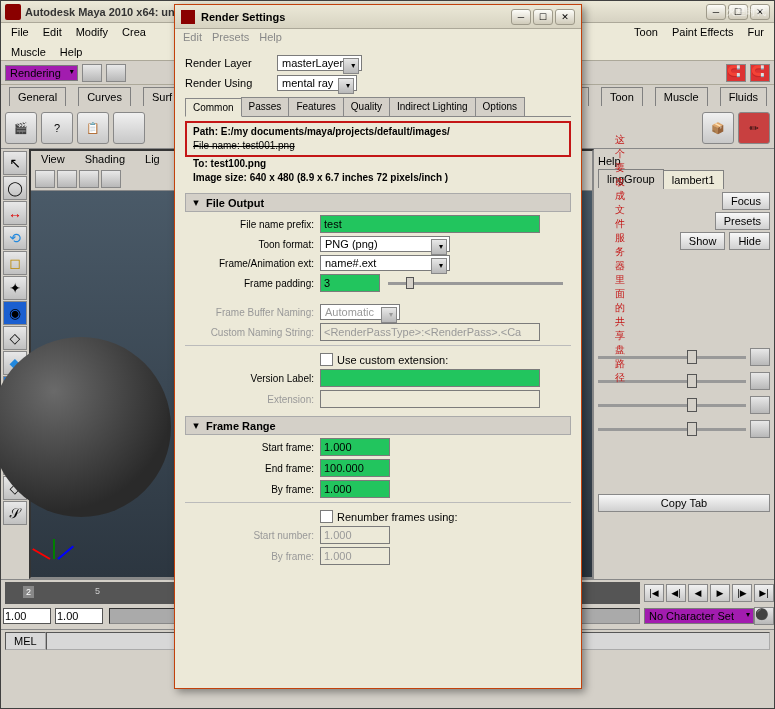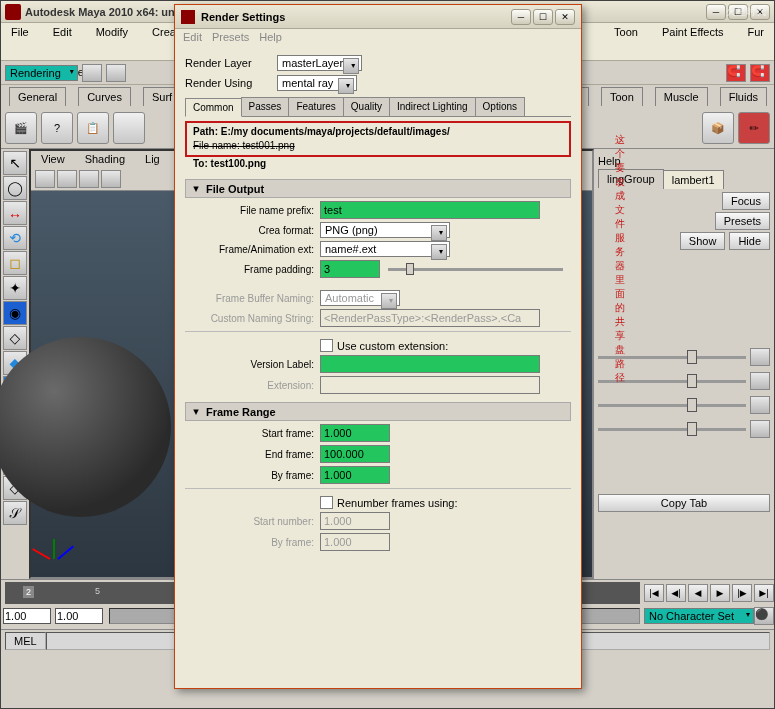--- a/index.html
+++ b/index.html
@@ -6,25 +6,25 @@
 body { width: 775px; height: 709px; background: #d4d0c8; position: relative; overflow: hidden; }
 
 
 .main-window { position: absolute; top: 0; left: 0; right: 0; bottom: 0; background: #d4d0c8; border: 1px solid #404040; }
 .title-bar { height: 22px; background: linear-gradient(#ece9d8,#d6d2c2); display: flex; align-items: center; padding: 0 4px; border-bottom: 1px solid #aca899; }
 .title-bar .app-icon { width: 16px; height: 16px; background: #8a0000; border-radius: 2px; margin-right: 4px; }
 .title-bar .title { flex: 1; font-weight: bold; color: #333; }
 .win-btns { display: flex; gap: 2px; }
 .win-btn { width: 20px; height: 16px; background: linear-gradient(#fdfdf9,#d0cbba); border: 1px solid #9e9a8a; border-radius: 3px; display: flex; align-items: center; justify-content: center; font-size: 9px; cursor: pointer; }
 
-.menu-bar { display: flex; padding: 1px 4px; background: #ece9d8; gap: 12px; border-bottom: 1px solid #aca899; flex-wrap: wrap; height: 38px; }
+.menu-bar { display: flex; padding: 1px 4px; background: #ece9d8; gap: 2px; border-bottom: 1px solid #aca899; flex-wrap: wrap; height: 38px; }
 .menu-item { padding: 2px 6px; cursor: pointer; }
 
 .shelf-row { display: flex; align-items: center; padding: 2px 4px; background: #d4d0c8; border-bottom: 1px solid #aca899; height: 24px; gap: 4px; }
-.dropdown { background: #14b8a6; border: 1px solid #7b7b7b; padding: 1px 16px 1px 4px; position: relative; }
+.dropdown { background: #a21caf; border: 1px solid #7b7b7b; padding: 1px 16px 1px 4px; position: relative; }
 .dropdown::after { content: "▾"; position: absolute; right: 3px; font-size: 8px; }
 
 .tab-row { display: flex; padding: 2px 8px; background: #d4d0c8; gap: 13px; }
 .tab { padding: 3px 8px; background: #d4d0c8; border: 1px solid #808080; border-bottom: none; margin-right: -1px; cursor: pointer; }
 .tab.active { background: #ece9d8; position: relative; top: 1px; }
 
 .toolbar-big { display: flex; padding: 4px; gap: 4px; background: #d4d0c8; border-bottom: 1px solid #888; }
 .big-btn { width: 32px; height: 32px; background: linear-gradient(#f0f0f0,#c8c8c8); border: 1px solid #888; border-radius: 3px; display: flex; align-items: center; justify-content: center; cursor: pointer; }
 
 .workspace { display: flex; height: 430px; }
@@ -312,32 +312,33 @@
     </div>
 
     <div class="info-wrap">
       <div class="info-box">
         <div class="info-line" style="font-weight:bold">Path: E:/my documents/maya/projects/default/images/</div>
         <div class="info-line" style="text-decoration:line-through">File name:  test001.png</div>
       </div>
       <div class="note-red">这个要改成文件服务器里面的共享盘路径</div>
     </div>
     <div class="info-line" style="font-weight:bold;padding-left:8px">To:          test100.png</div>
+    <div class="info-line" style="font-weight:bold;padding-left:8px">Image size: 640 x 480 (8.9 x 6.7 inches 72 pixels/inch )</div>
 
     <div class="section-hdr">
       <span class="tog">▾</span>
       <span class="lbl">File Output</span>
     </div>
 
     <div class="field-row">
       <div class="field-label">File name prefix:</div>
       <input class="text-input" style="width: 220px;" value="test">
     </div>
     <div class="field-row">
-      <div class="field-label">Crea format:</div>
+      <div class="field-label">Toon format:</div>
       <div class="select-box" style="width:130px"><span>PNG (png)</span><span class="arrow">▾</span></div>
     </div>
     <div class="field-row">
       <div class="field-label">Frame/Animation ext:</div>
       <div class="select-box" style="width:130px"><span>name#.ext</span><span class="arrow">▾</span></div>
     </div>
     <div class="field-row">
       <div class="field-label">Frame padding:</div>
       <input class="text-input" style="width: 50px;" value="3">
       <div style="flex:1;height:3px;background:#999;margin:0 8px;position:relative">

